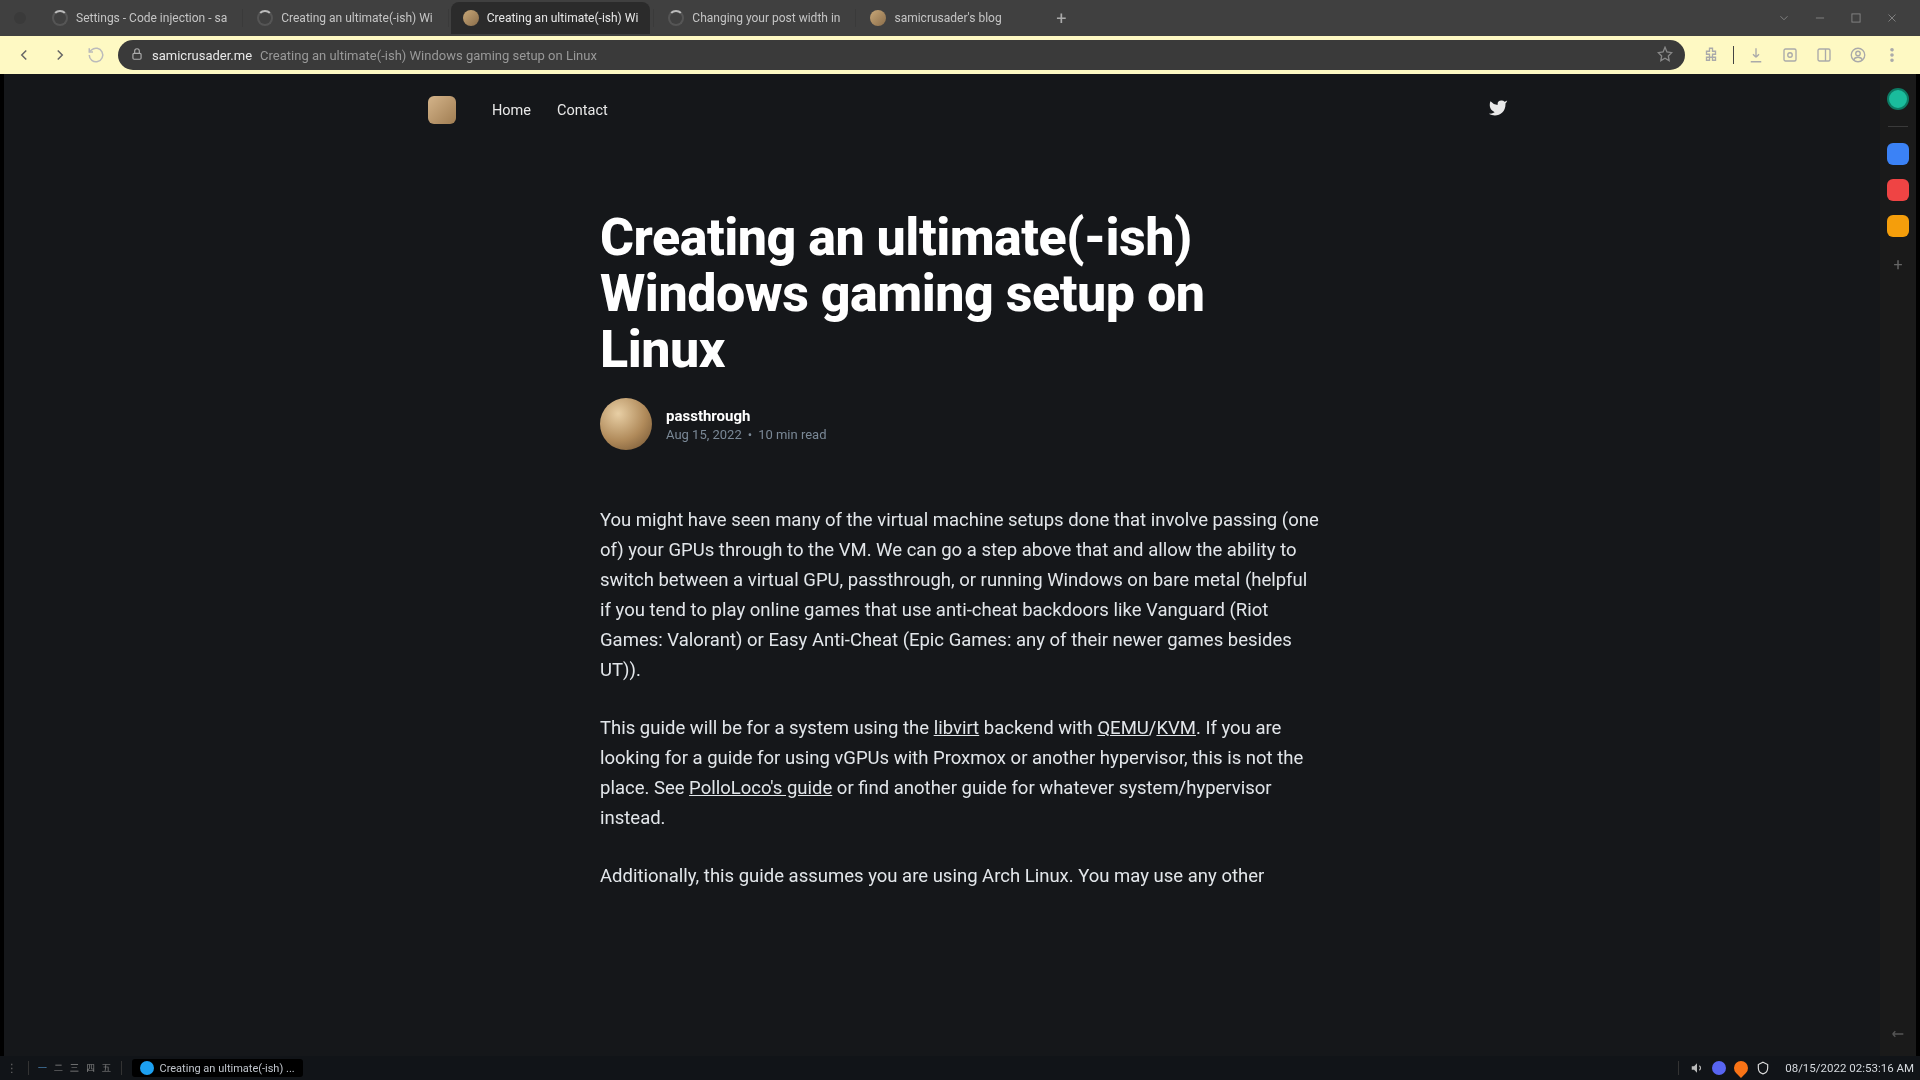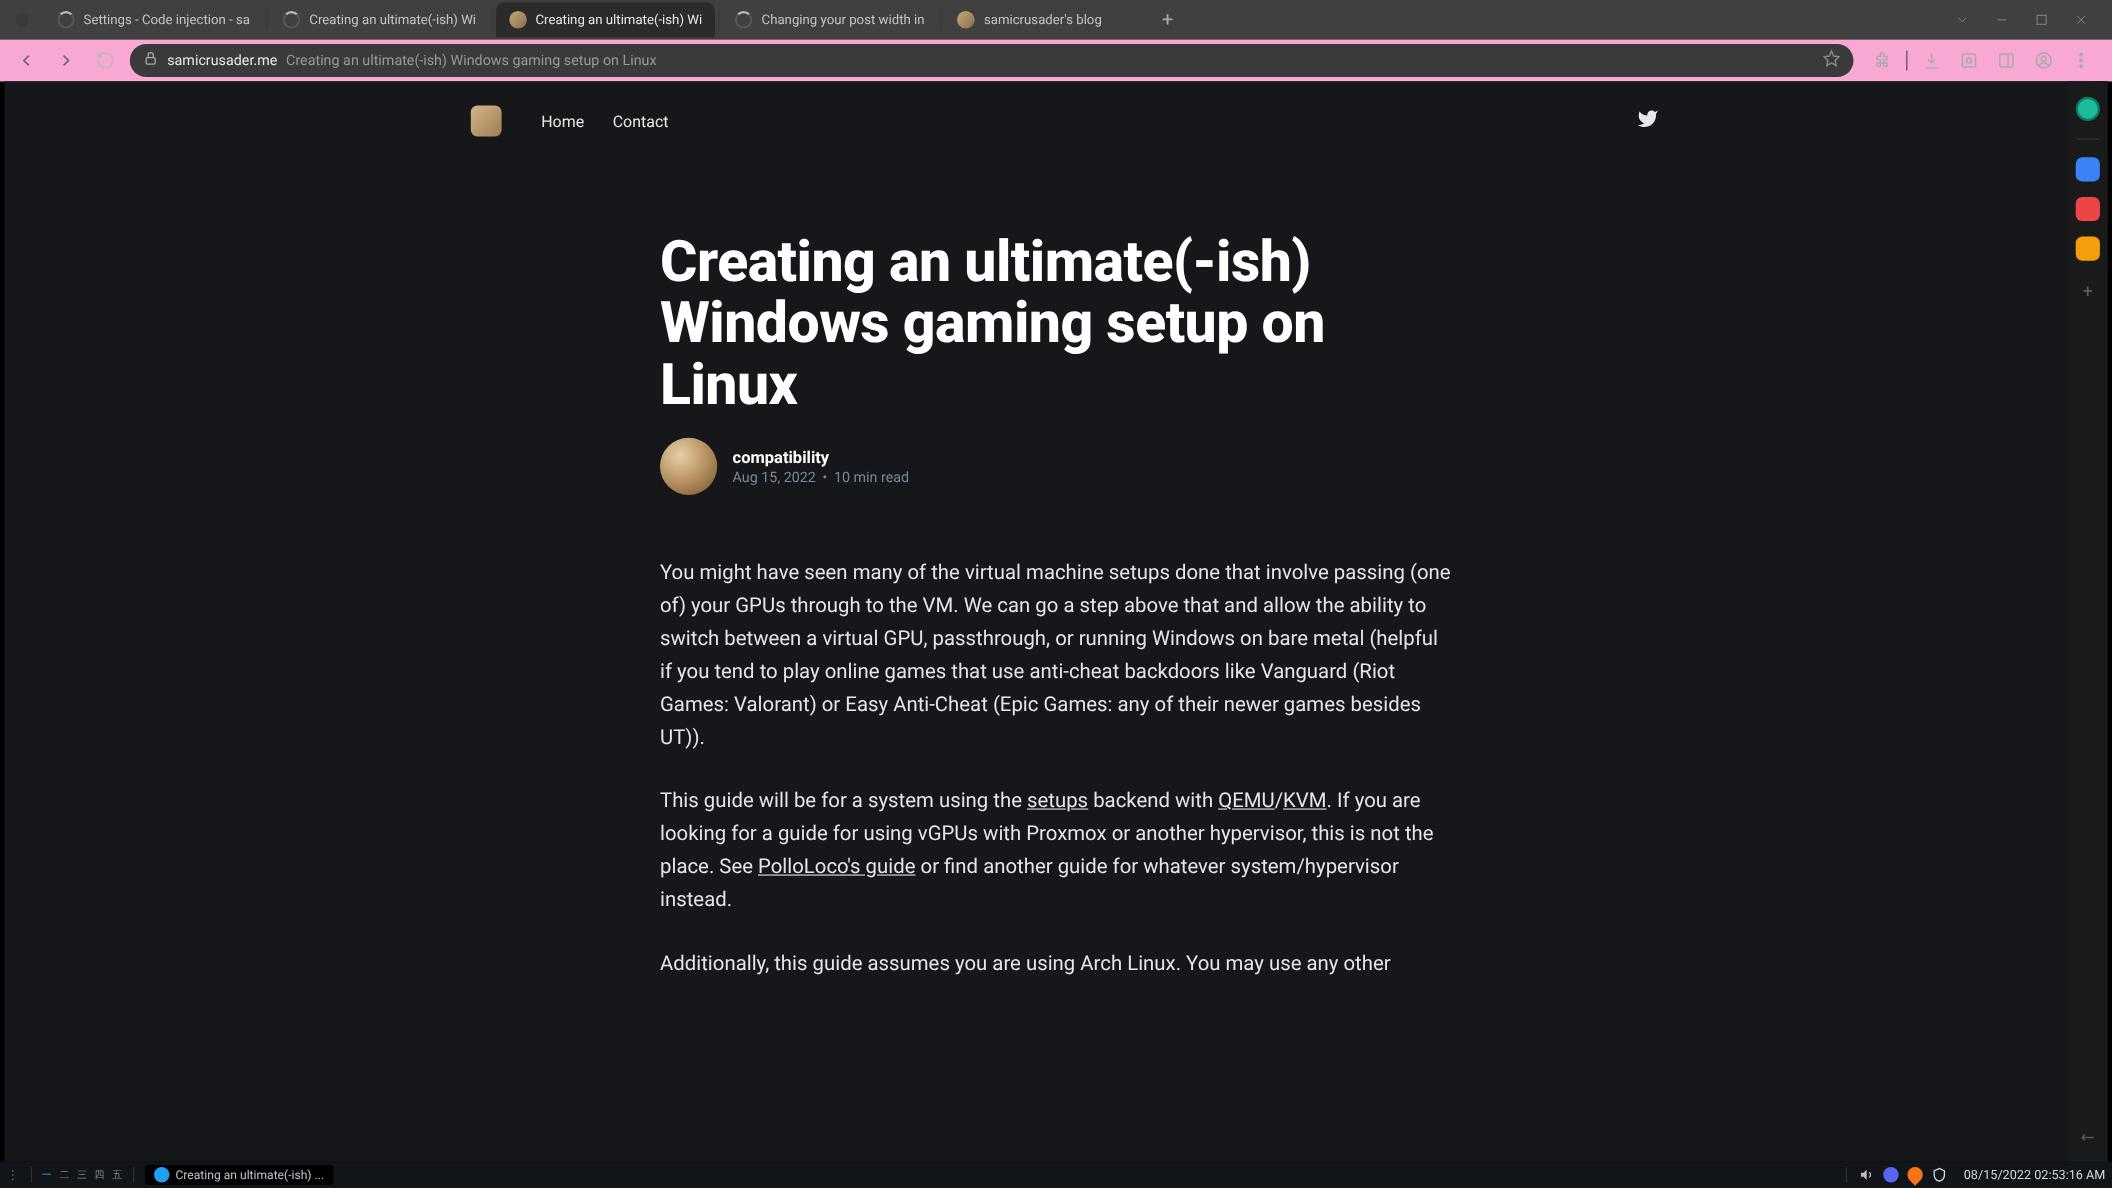--- a/index.html
+++ b/index.html
@@ -52,21 +52,21 @@
   width: 28px; height: 28px; display: flex; align-items: center; justify-content: center;
   color: #aaa; font-size: 18px; cursor: pointer; margin-left: 8px;
 }
 .tab-strip-spacer { flex: 1; }
 .window-controls { display: flex; align-items: center; gap: 8px; padding: 0 6px; }
 .win-ctrl { width: 28px; height: 28px; display: flex; align-items: center; justify-content: center; color: #888; cursor: pointer; }
 .win-ctrl svg { width: 14px; height: 14px; stroke: currentColor; fill: none; stroke-width: 1.5; }
 
 .toolbar {
   display: flex; align-items: center; height: 38px;
-  padding: 0 10px; gap: 8px; background: #f9a8d4;
+  padding: 0 10px; gap: 8px; background: #fef9c3;
 }
 .nav-btn {
   width: 28px; height: 28px; display: flex; align-items: center; justify-content: center;
   color: #666; cursor: pointer;
 }
 .nav-btn.enabled { color: #bbb; }
 .nav-btn svg { width: 18px; height: 18px; stroke: currentColor; fill: none; stroke-width: 2; }
 
 .address-bar {
   flex: 1; height: 30px; background: #3a3a3a; border-radius: 15px;
@@ -331,31 +331,31 @@
         </svg>
     </a>
   </div>
 
   <article class="article">
     <h1 class="article-title">Creating an ultimate(-ish) Windows gaming setup on Linux</h1>
 
     <div class="byline">
       <div class="author-avatar"></div>
       <div class="byline-text">
-        <div class="author-name">compatibility</div>
+        <div class="author-name">passthrough</div>
         <div class="meta-line">
           <span>Aug 15, 2022</span><span class="bullet">•</span><span>10 min read</span>
         </div>
       </div>
     </div>
 
     <div class="article-body">
       <p>You might have seen many of the virtual machine setups done that involve passing (one of) your GPUs through to the VM. We can go a step above that and allow the ability to switch between a virtual GPU, passthrough, or running Windows on bare metal (helpful if you tend to play online games that use anti-cheat backdoors like Vanguard (Riot Games: Valorant) or Easy Anti-Cheat (Epic Games: any of their newer games besides UT)).</p>
       <p>
-        <span>This guide will be for a system using the </span><a>setups</a><span> backend with </span><a>QEMU</a><span>/</span><a>KVM</a><span>. If you are looking for a guide for using vGPUs with Proxmox or another hypervisor, this is not the place. See </span><a>PolloLoco's guide</a><span> or find another guide for whatever system/hypervisor instead.</span>
+        <span>This guide will be for a system using the </span><a>libvirt</a><span> backend with </span><a>QEMU</a><span>/</span><a>KVM</a><span>. If you are looking for a guide for using vGPUs with Proxmox or another hypervisor, this is not the place. See </span><a>PolloLoco's guide</a><span> or find another guide for whatever system/hypervisor instead.</span>
       </p>
       <p>Additionally, this guide assumes you are using Arch Linux. You may use any other</p>
     </div>
   </article>
 
   <div class="fake-scrollbar">
     <div class="fake-thumb"></div>
   </div>
 </div>
 

